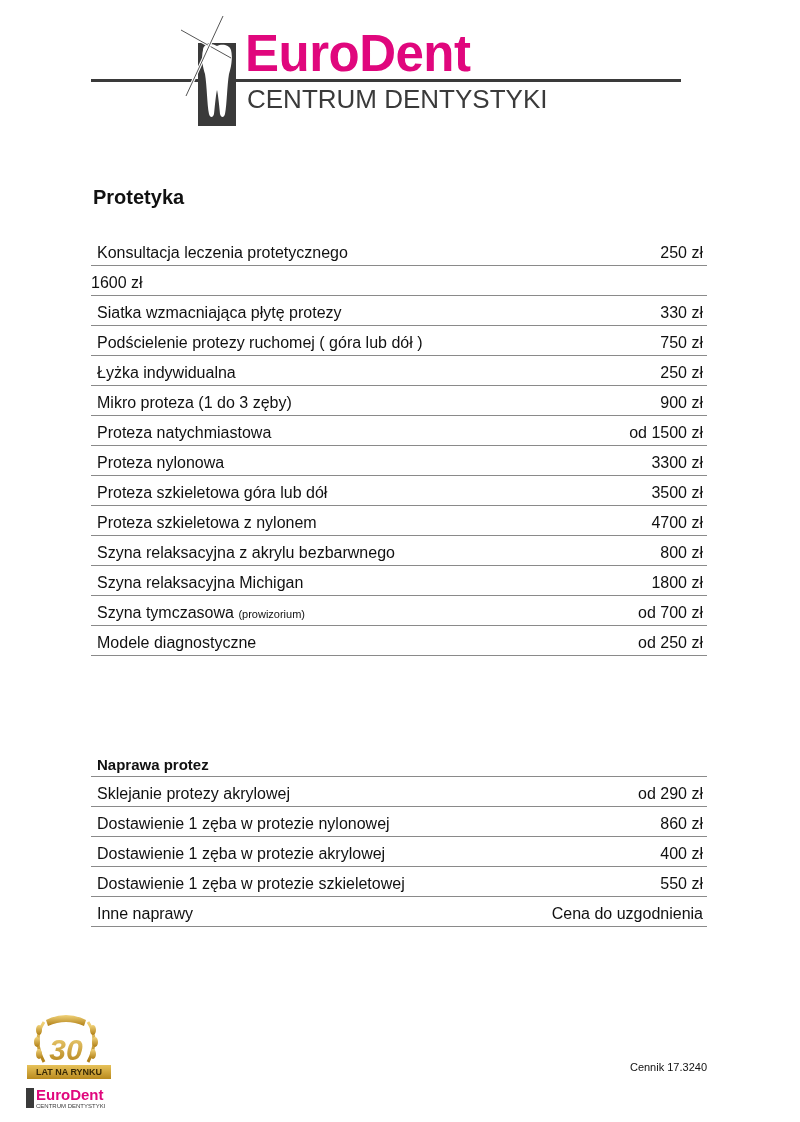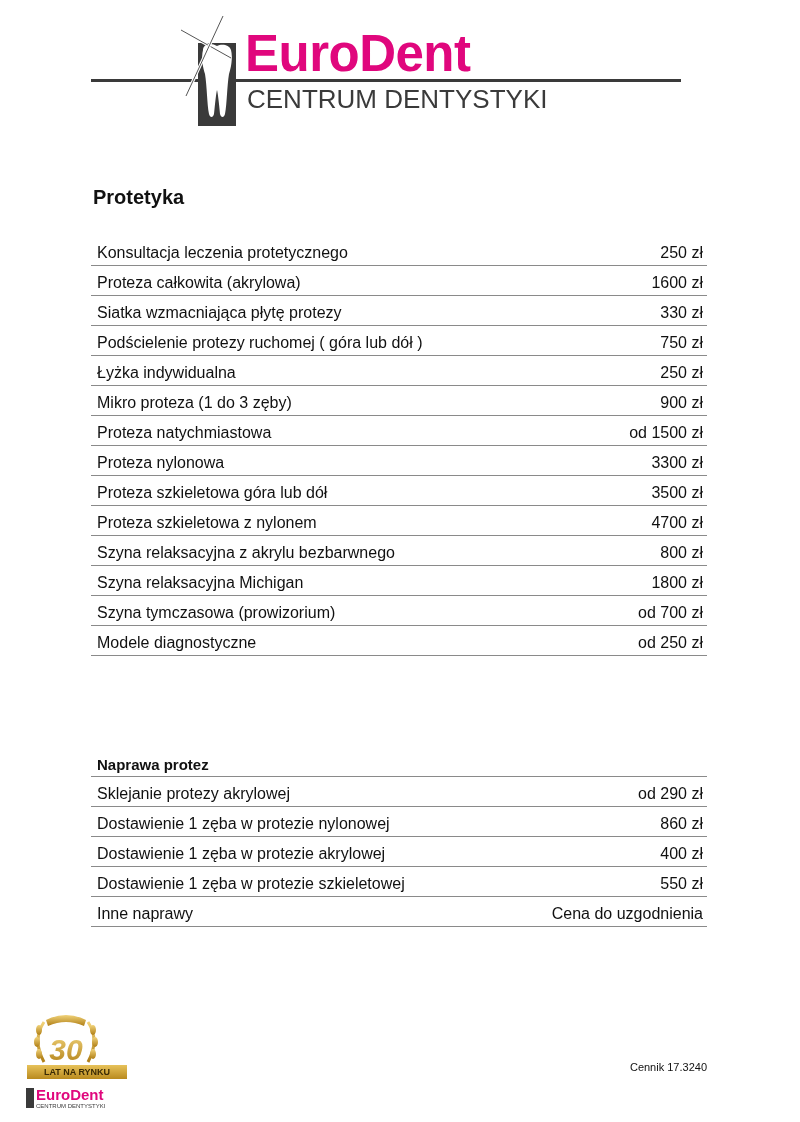--- a/index.html
+++ b/index.html
@@ -14,32 +14,32 @@
   .logo .sub { position: absolute; left: 156px; top: 70px; font-family: "Liberation Sans", sans-serif; font-size: 26px; line-height: 26px; color: #3a3a3a; letter-spacing: 0px; }
 
   
   .section-title { position: absolute; left: 93px; top: 186px; font-size: 20px; font-weight: bold; color: #111; }
 
   
   .table { position: absolute; left: 91px; width: 616px; }
   .row { position: relative; display: flex; justify-content: space-between; align-items: center; border-bottom: 1px solid #8a8a8a; height: 30px; box-sizing: border-box; padding-top: 5px; font-size: 16px; color: #111; }
   .row .name { padding-left: 6px; }
   .row .price { padding-right: 4px; text-align: right; }
-  .row .note { font-size: 16px; }
+  .row .note { font-size: 11px; }
   .row.tall { height: 40px; }
   .row .price .sub { display: block; font-size: 11px; margin-top: 2px; }
   .row.head { font-weight: bold; font-size: 15px; height: 30px; padding-top: 6px; }
 
   #table1 { top: 236px; }
   #table2 { top: 747px; }
 
   
   .badge { position: absolute; left: 24px; top: 1012px; width: 84px; height: 100px; }
   .badge .wreath { position: absolute; left: 6px; top: 0; }
-  .badge .ribbon { position: absolute; left: 3px; top: 53px; width: 100px; height: 14px; background: linear-gradient(#e7c25a, #b98a1e); color: #3a2a05; font-size: 9px; font-weight: bold; text-align: center; line-height: 14px; }
+  .badge .ribbon { position: absolute; left: 3px; top: 53px; width: 84px; height: 14px; background: linear-gradient(#e7c25a, #b98a1e); color: #3a2a05; font-size: 9px; font-weight: bold; text-align: center; line-height: 14px; }
   .badge .mini-brand { position: absolute; left: 12px; top: 75px; font-size: 15px; font-weight: bold; color: #e0077d; line-height: 15px; }
   .badge .mini-box { position: absolute; left: 2px; top: 76px; width: 8px; height: 20px; background: #3a3a3a; }
   .badge .mini-sub { position: absolute; left: 12px; top: 91px; font-size: 6px; color: #3a3a3a; }
   .footer-note { position: absolute; right: 93px; top: 1061px; font-size: 11px; color: #111; }
 </style>
 </head>
 <body>
 
 <div class="logo">
   <div class="rule"></div>
@@ -58,21 +58,20 @@
 </div>
 
 <div class="section-title">Protetyka</div>
 
 <div class="table" id="table1">
   <div class="row">
       <span class="name">Konsultacja leczenia protetycznego</span>
       <span class="price">250 zł</span>
     </div>
   <div class="row">
-      <span class="name">Proteza całkowita (akrylowa)</span>
       <span class="price">1600 zł</span>
     </div>
   <div class="row">
       <span class="name">Siatka wzmacniająca płytę protezy</span>
       <span class="price">330 zł</span>
     </div>
   <div class="row">
       <span class="name">Podścielenie protezy ruchomej ( góra lub dół )</span>
       <span class="price">750 zł</span>
     </div>

